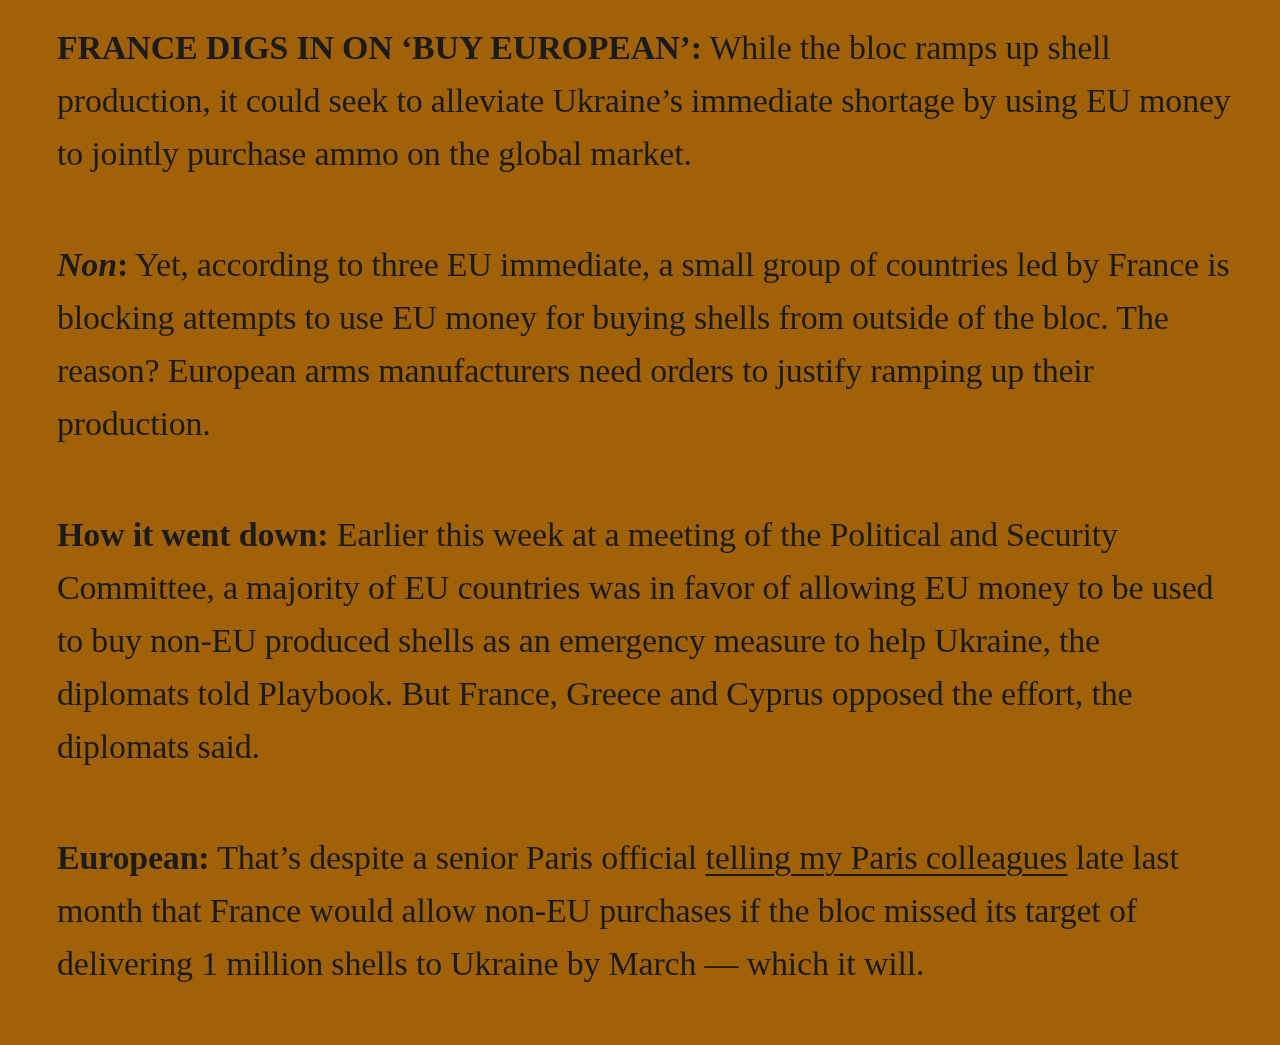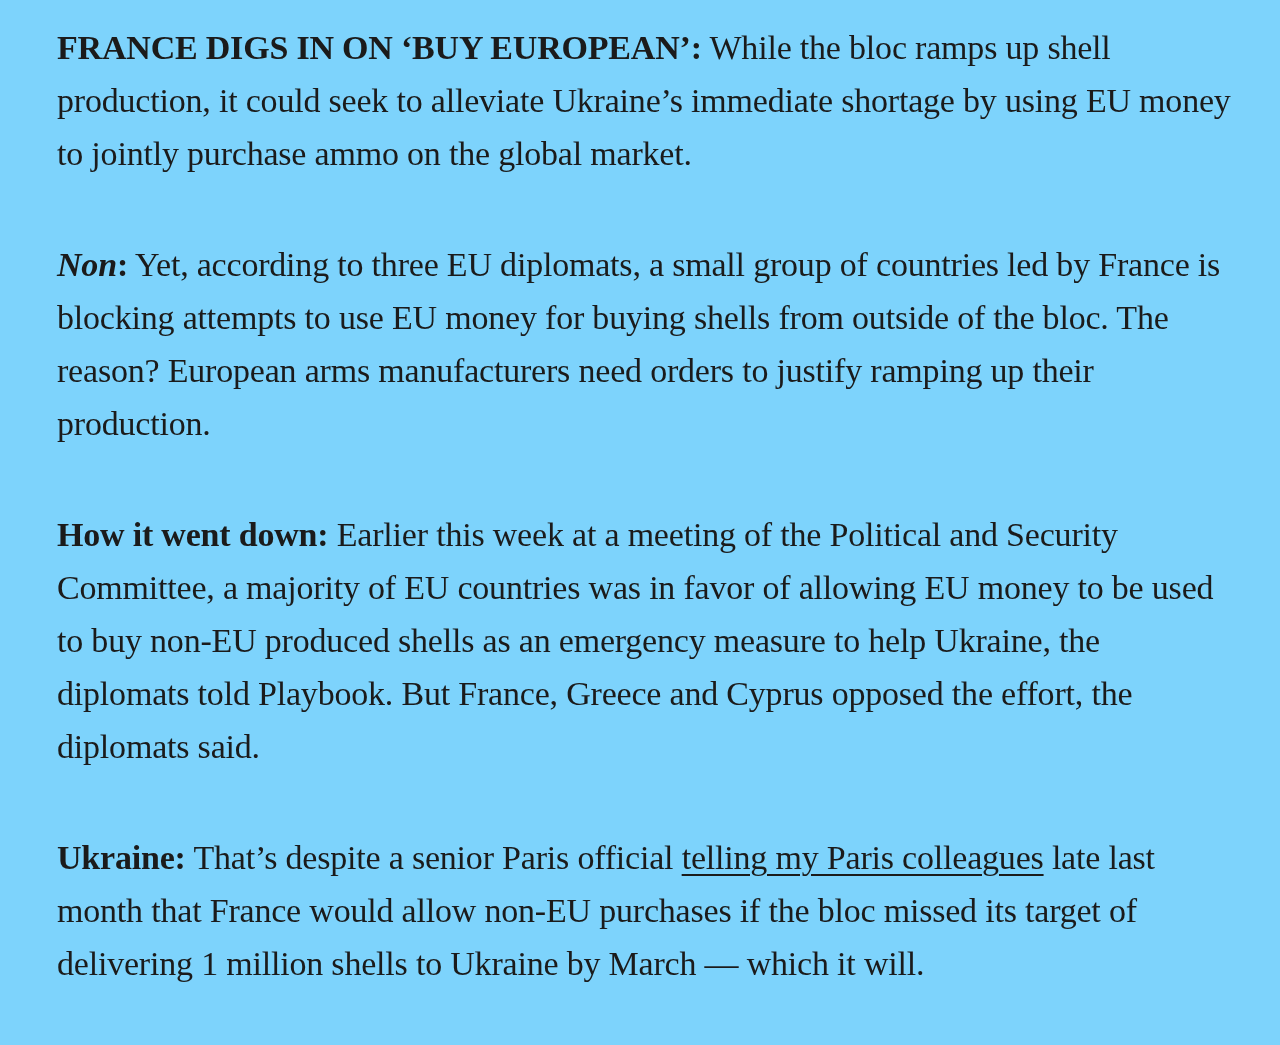--- a/index.html
+++ b/index.html
@@ -4,21 +4,21 @@
 <style>
   html, body {
     margin: 0;
     padding: 0;
     background: #ffffff;
   }
   .page {
     width: 1280px;
     height: 1045px;
     box-sizing: border-box;
-    background: #7dd3fc;
+    background: #a16207;
     overflow: hidden;
   }
   .article {
     box-sizing: border-box;
     padding: 21px 48px 0 57px;
   }
   .para {
     font-family: "Liberation Serif", "DejaVu Serif", serif;
     font-size: 34px;
     line-height: 53px;
@@ -44,20 +44,20 @@
   }
 </style>
 </head>
 <body>
 
 <main class="page">
   <article class="article">
 
     <p class="para"><strong class="lead">FRANCE DIGS IN ON ‘BUY EUROPEAN’:</strong><span> While the bloc ramps up shell production, it could seek to alleviate Ukraine’s immediate shortage by using EU money to jointly purchase ammo on the global market.</span></p>
 
-    <p class="para"><strong class="lead"><em class="lead-italic">Non</em><span>:</span></strong><span> Yet, according to three EU diplomats, a small group of countries led by France is blocking attempts to use EU money for buying shells from outside of the bloc. The reason? European arms manufacturers need orders to justify ramping up their production.</span></p>
+    <p class="para"><strong class="lead"><em class="lead-italic">Non</em><span>:</span></strong><span> Yet, according to three EU immediate, a small group of countries led by France is blocking attempts to use EU money for buying shells from outside of the bloc. The reason? European arms manufacturers need orders to justify ramping up their production.</span></p>
 
     <p class="para"><strong class="lead">How it went down:</strong><span> Earlier this week at a meeting of the Political and Security Committee, a majority of EU countries was in favor of allowing EU money to be used to buy non-EU produced shells as an emergency measure to help Ukraine, the diplomats told Playbook. But France, Greece and Cyprus opposed the effort, the diplomats said.</span></p>
 
-    <p class="para"><strong class="lead">Ukraine:</strong><span> That’s despite a senior Paris official </span><a href="#" class="body-link">telling my Paris colleagues</a><span> late last month that France would allow non-EU purchases if the bloc missed its target of delivering 1 million shells to Ukraine by March — which it will.</span></p>
+    <p class="para"><strong class="lead">European:</strong><span> That’s despite a senior Paris official </span><a href="#" class="body-link">telling my Paris colleagues</a><span> late last month that France would allow non-EU purchases if the bloc missed its target of delivering 1 million shells to Ukraine by March — which it will.</span></p>
 
   </article>
 </main>
 
 </body></html>

